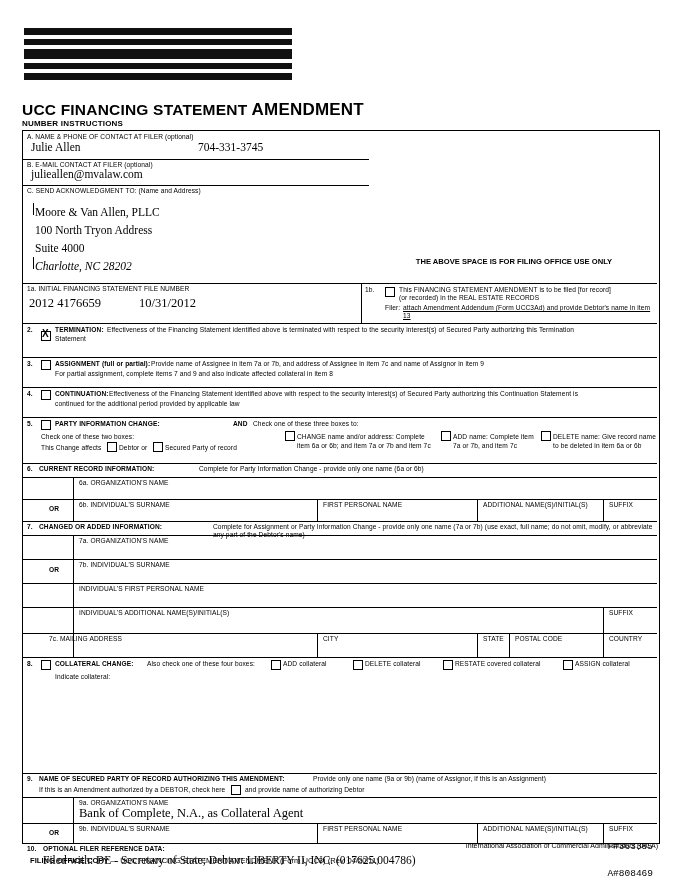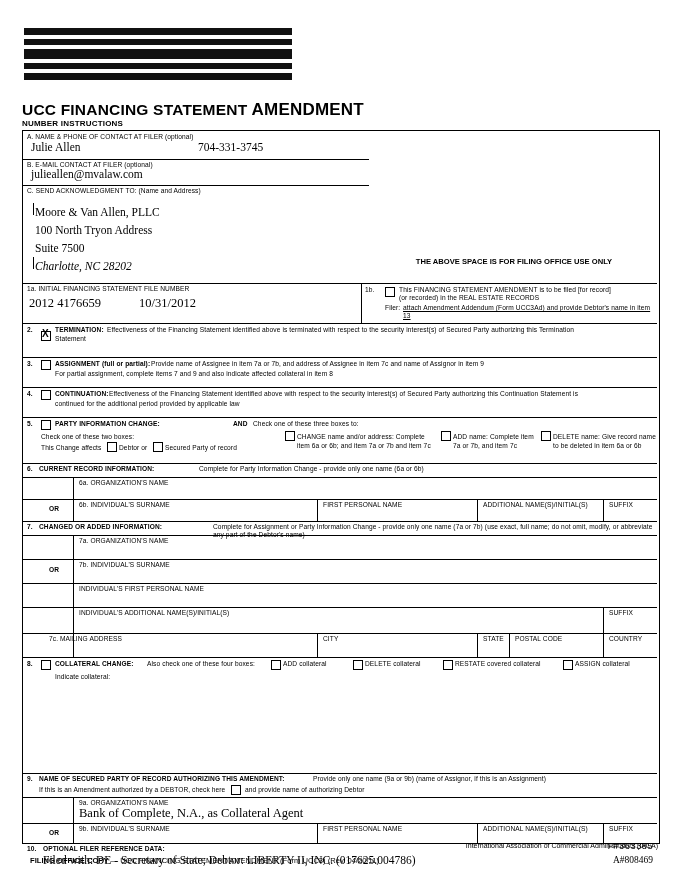--- a/index.html
+++ b/index.html
@@ -216,21 +216,21 @@
       <div class="abs bdr-b" id="rowB">
         <div class="abs lbl" style="left:4px; top:2px;">B. E-MAIL CONTACT AT FILER (optional)</div>
         <div class="abs val-md handwrite" style="left:8px; top:9px;">julieallen@mvalaw.com</div>
       </div>
 
       <div class="abs" id="rowC">
         <div class="abs lbl" style="left:4px; top:2px;">C. SEND ACKNOWLEDGMENT TO:  (Name and Address)</div>
         <div class="abs" style="left:12px; top:18px; width:320px;">
           <div class="val-md handwrite" style="line-height:18px;">Moore &amp; Van Allen, PLLC</div>
           <div class="val-md handwrite" style="line-height:18px;">100 North Tryon Address</div>
-          <div class="val-md handwrite" style="line-height:18px;">Suite 7500</div>
+          <div class="val-md handwrite" style="line-height:18px;">Suite 4000</div>
           <div class="val-md handwrite" style="line-height:18px;font-style:italic;">Charlotte, NC  28202</div>
         </div>
 
         <div class="vline" style="left:10px; top:18px; height:12px;"></div>
         <div class="vline" style="left:10px; top:72px; height:12px;"></div>
       </div>
     </div>
 
     <div class="filing-note">THE ABOVE SPACE IS FOR FILING OFFICE USE ONLY</div>
 
@@ -408,21 +408,21 @@
       <div class="vline" style="left:294px; top:0; height:20px;"></div>
       <div class="vline" style="left:454px; top:0; height:20px;"></div>
       <div class="vline" style="left:580px; top:0; height:20px;"></div>
     </div>
 
     <div class="abs" style="left:0; top:712px; width:634px; height:30px;">
       <div class="abs lbl lbl-b" style="left:4px; top:2px;">10.</div>
       <div class="abs lbl lbl-b" style="left:20px; top:2px;">OPTIONAL FILER REFERENCE DATA:</div>
       <div class="abs val-md handwrite" style="left:20px; top:11px;">Filed with: DE - Secretary of State; Debtor: LIBERTY II, INC. (017625.004786)</div>
       <div class="ref-right" style="top:-2px;">F#363385</div>
-      <div class="ref-right" style="top:12px;font-family:Liberation Serif, serif;">A#808469</div>
+      <div class="ref-right" style="top:25px;">A#808469</div>
     </div>
 
   </div>
 
   <div class="footer-block">
     <div class="footer-iaca">International Association of Commercial Administrators (IACA)</div>
     <div class="footer-copy"><b>FILING OFFICE COPY</b><span> — UCC FINANCING STATEMENT AMENDMENT (Form UCC3) (Rev. 04/20/11)</span></div>
   </div>
 
 </div>

